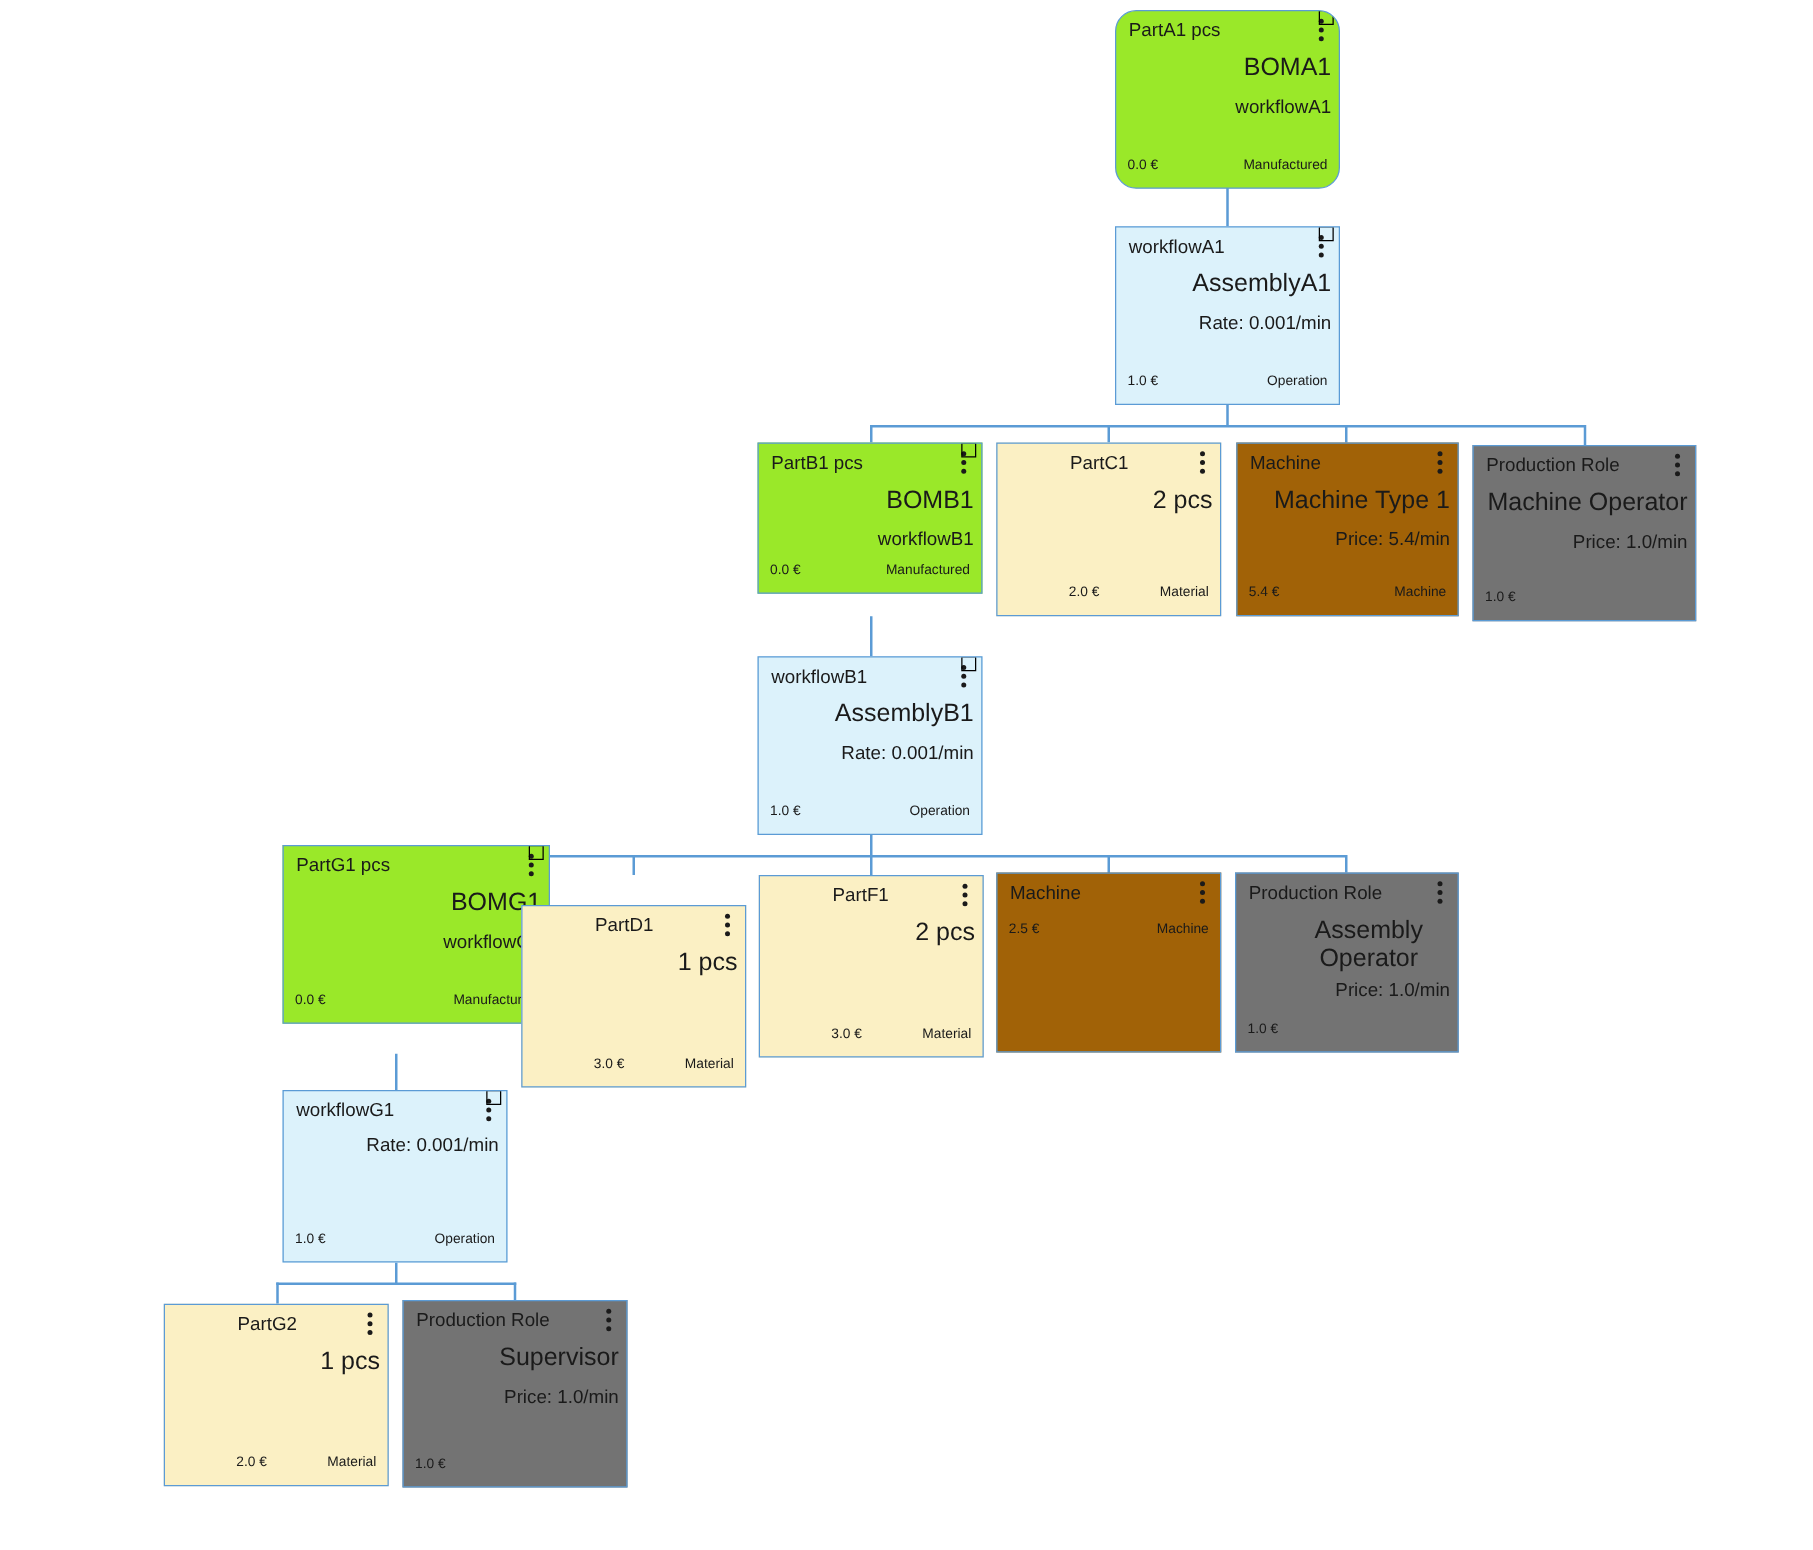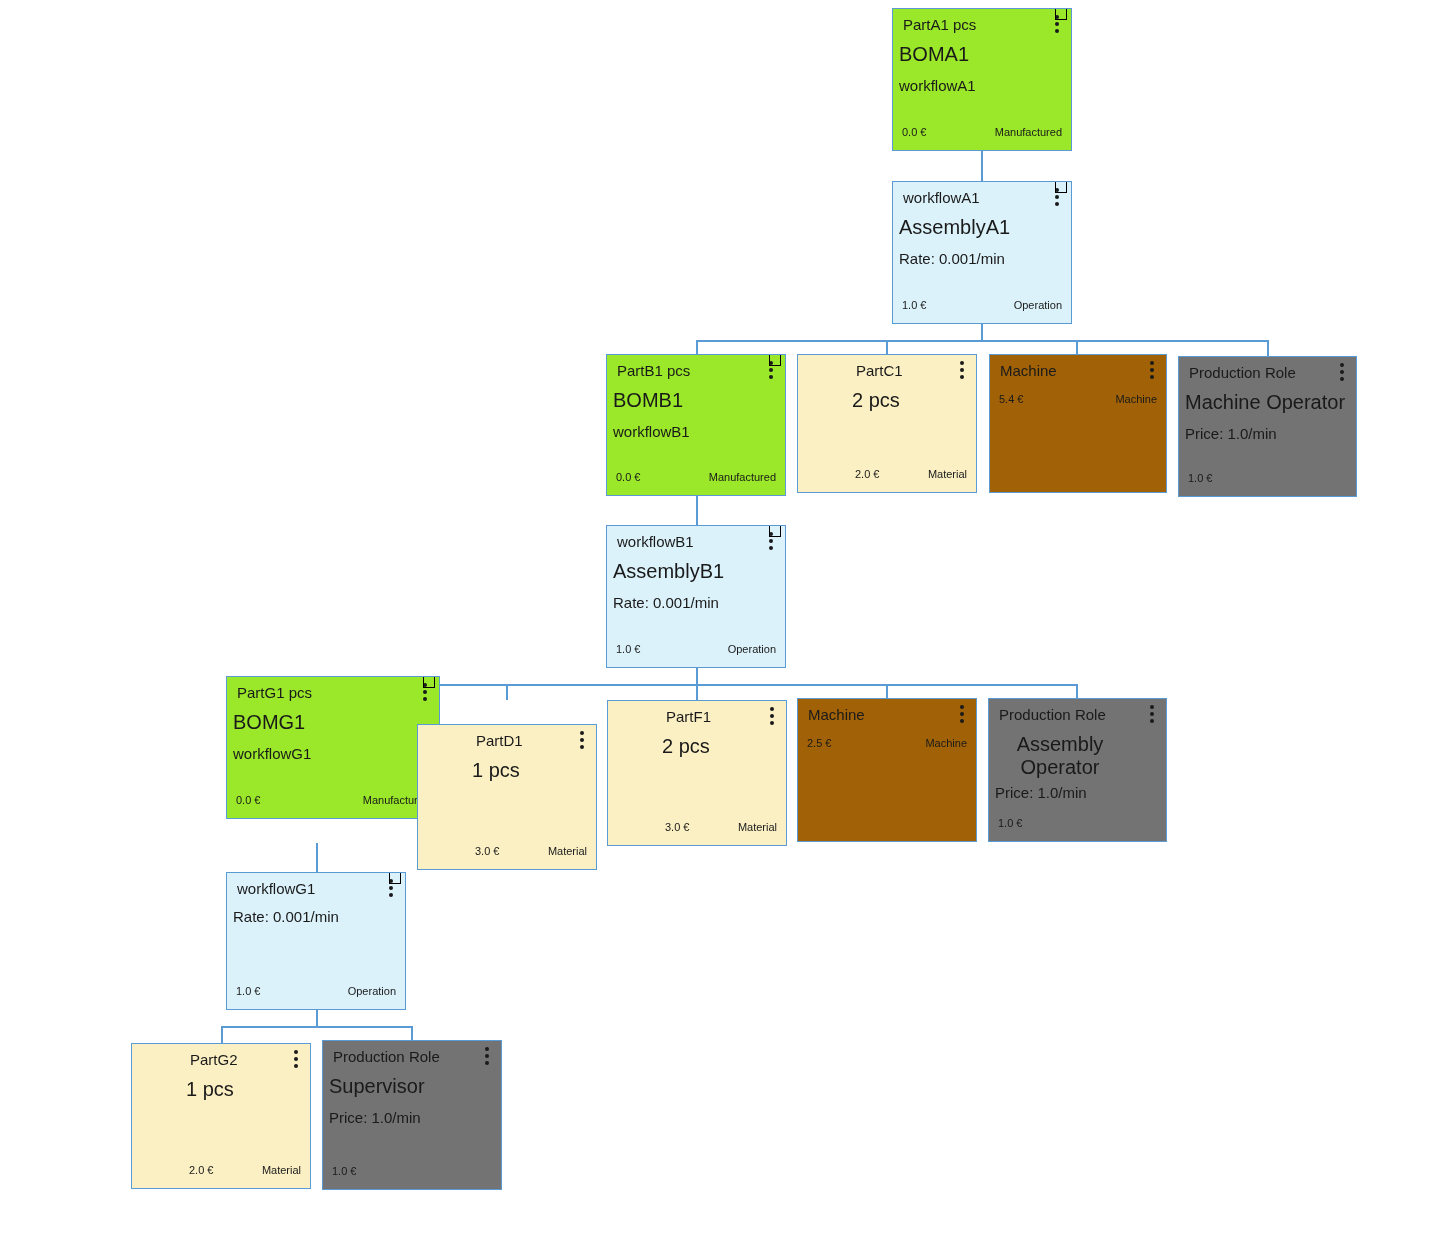--- a/index.html
+++ b/index.html
@@ -78,21 +78,21 @@
     background: transparent;
     right: 4px;
     top: -1px;
     box-sizing: border-box;
   }
   .node .body {
     flex: 1 1 auto;
     display: flex;
     flex-direction: column;
     justify-content: flex-start;
-    align-items: flex-start;
+    align-items: flex-end;
     padding: 0 6px;
     text-align: center;
   }
   .node .title {
     font-size: 20px;
     line-height: 1.14;
     margin-top: 4px;
   }
   .node .sub {
     font-size: 15px;
@@ -144,21 +144,21 @@
   <div class="edge v" style="left:886px; top:684px; height:16px;"></div>
   <div class="edge v" style="left:1076px; top:684px; height:14px;"></div>
 
   <div class="edge v" style="left:316px; top:843px; height:29px;"></div>
 
   <div class="edge v" style="left:316px; top:1010px; height:17px;"></div>
   <div class="edge h" style="left:221px; top:1026px; width:192px;"></div>
   <div class="edge v" style="left:221px; top:1026px; height:17px;"></div>
   <div class="edge v" style="left:411px; top:1026px; height:14px;"></div>
 
-  <div class="node n-green" style="left:892px; top:8px; width:180px; height:143px;">
+  <div class="node n-green" style="left:892px; top:8px; width:180px; height:143px;border-radius:17px;">
     <div class="hdr">
       <span class="hdr-label">PartA1 pcs</span>
       <span class="kebab">
           <i></i>
           <i></i>
           <i></i>
         </span>
       <span class="corner-sq"></span>
     </div>
     <div class="body">
@@ -184,21 +184,21 @@
     <div class="body">
       <div class="title">AssemblyA1</div>
       <div class="sub">Rate: 0.001/min</div>
     </div>
     <div class="foot">
       <span>1.0 €</span>
       <span class="right">Operation</span>
     </div>
   </div>
 
-  <div class="node n-green" style="left:606px; top:354px; width:180px; height:142px;">
+  <div class="node n-green" style="left:606px; top:354px; width:180px; height:121px;">
     <div class="hdr">
       <span class="hdr-label">PartB1 pcs</span>
       <span class="kebab">
           <i></i>
           <i></i>
           <i></i>
         </span>
       <span class="corner-sq"></span>
     </div>
     <div class="body">
@@ -232,20 +232,24 @@
 
   <div class="node n-peach" style="left:989px; top:354px; width:178px; height:139px;">
     <div class="hdr">
       <span class="hdr-label">Machine</span>
       <span class="kebab">
           <i></i>
           <i></i>
           <i></i>
         </span>
     </div>
+    <div class="body">
+      <div class="title title-sm">Machine Type 1</div>
+      <div class="sub">Price: 5.4/min</div>
+    </div>
     <div class="foot">
       <span>5.4 €</span>
       <span class="right">Machine</span>
     </div>
   </div>
 
   <div class="node n-amber" style="left:1178px; top:356px; width:179px; height:141px;">
     <div class="hdr">
       <span class="hdr-label">Production Role</span>
       <span class="kebab">

